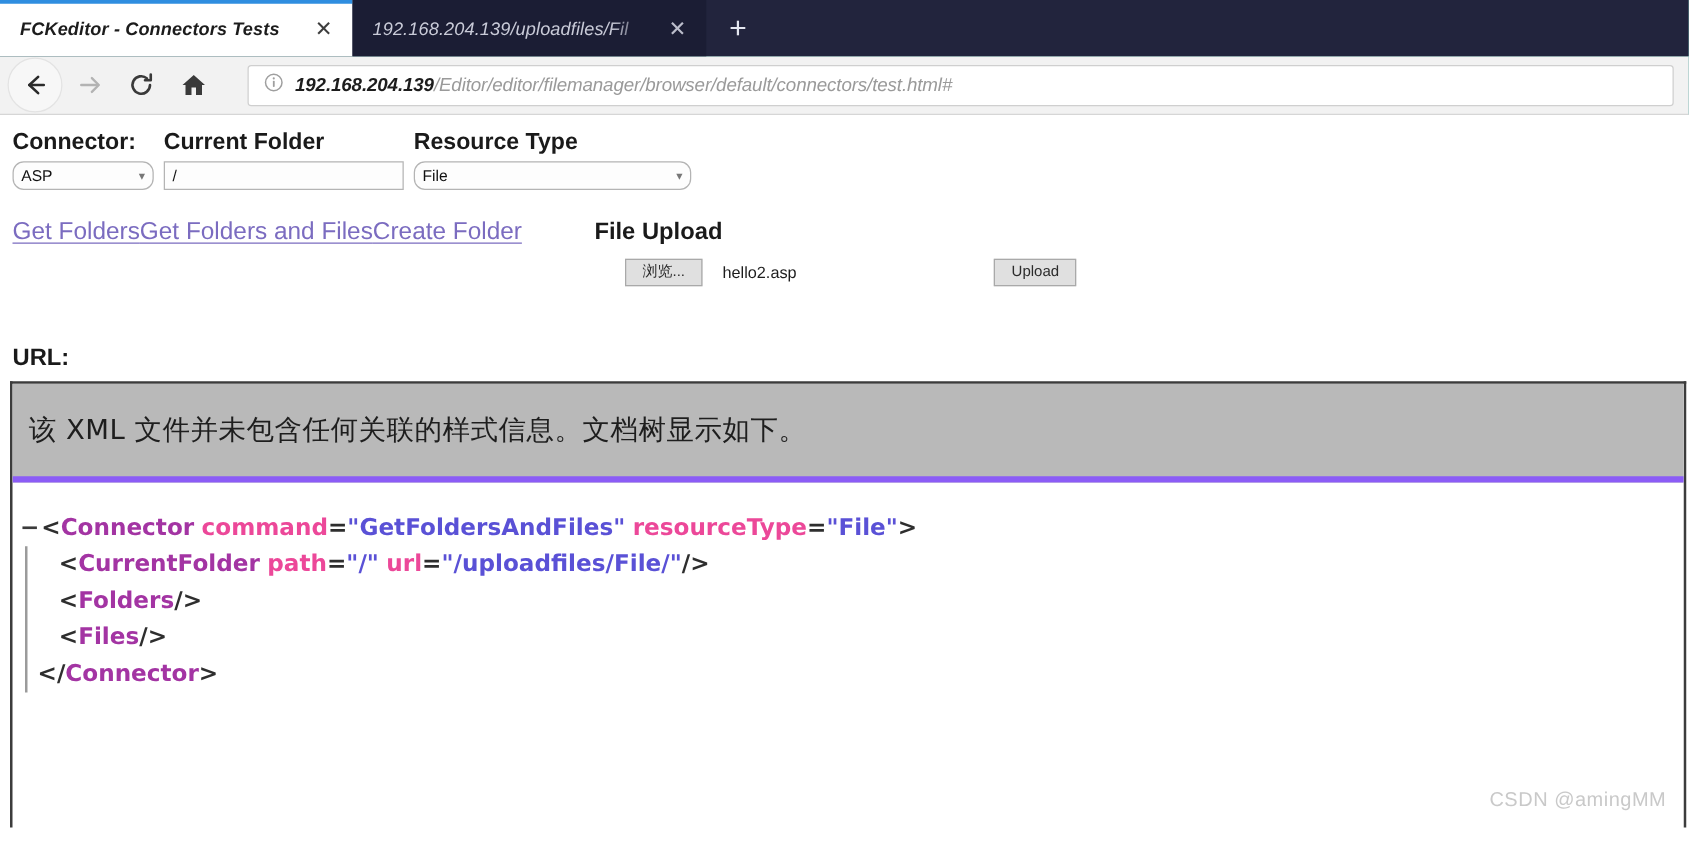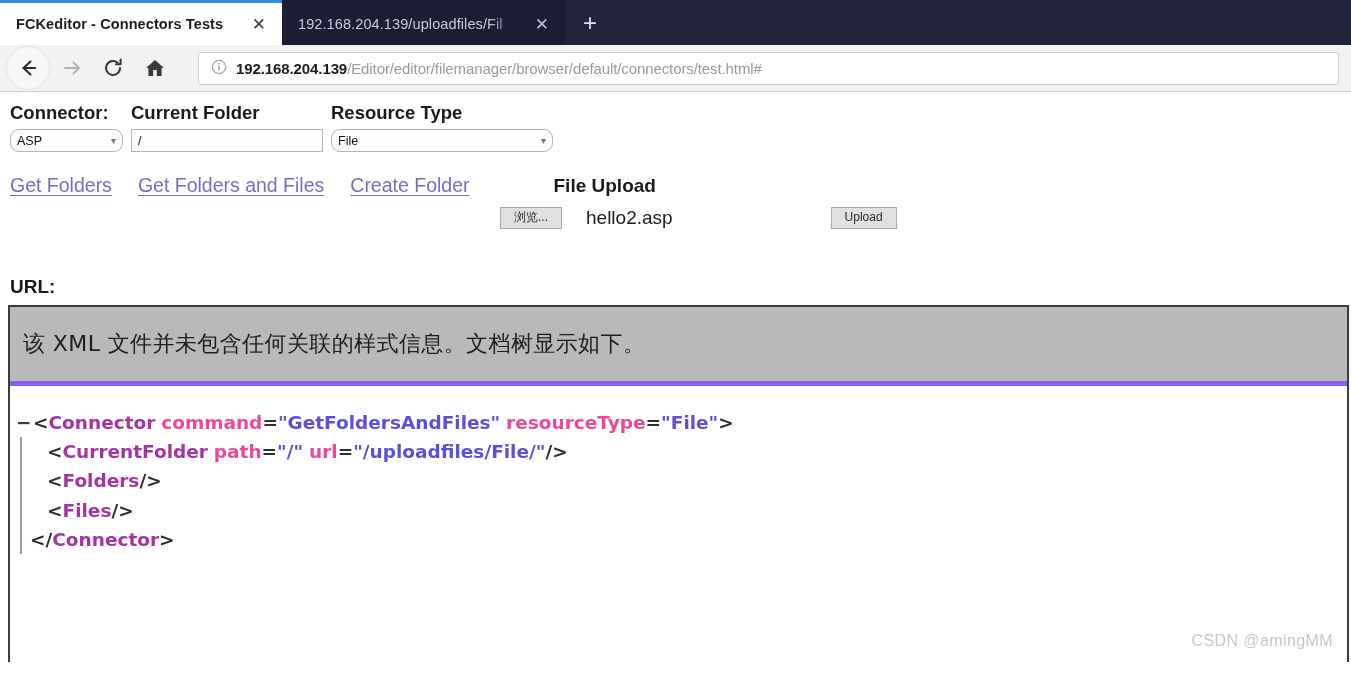--- a/index.html
+++ b/index.html
@@ -14,20 +14,21 @@
     overflow: hidden;
     font-family: "Liberation Sans", "DejaVu Sans", sans-serif;
     position: relative;
   }
 
   
   .browser-chrome {
     width: 100%;
     background: #0f766e;
     position: relative;
+    font-style: italic;
   }
   .tabstrip {
     height: 45px;
     display: flex;
     align-items: flex-end;
     background: #22243d;
     position: relative;
   }
   .tab {
     height: 45px;
@@ -163,21 +164,20 @@
   .select-ctrl { justify-content: space-between; border-radius: 9px; }
   .select-ctrl .chev { color: #777; margin-left: 6px; font-size: 10px; }
   .w-connector { width: 113px; }
   .w-folder { width: 192px; }
   .w-restype { width: 222px; }
 
   .links-row {
     display: flex;
     align-items: baseline;
     padding: 22px 0 0 10px;
-    gap: 26px;
   }
   .xlink {
     font-size: 19.5px;
     color: #7b6cc0;
     text-decoration: underline;
     text-underline-offset: 3px;
     white-space: nowrap;
   }
   .upload-label {
     font-size: 19px;
@@ -200,23 +200,23 @@
     border: 1px solid #a9a9a9;
     font-size: 12px;
     color: #2b2b2b;
     padding: 3px 9px;
     line-height: 1.15;
     font-family: "Liberation Sans", sans-serif;
     white-space: nowrap;
   }
   .browse-btn { min-width: 62px; text-align: center; }
   .filename {
-    font-size: 19px;
+    font-size: 13px;
     color: #1d1d1d;
-    margin-left: 24px;
+    margin-left: 16px;
     white-space: nowrap;
   }
   .upload-btn { margin-left: 158px; min-width: 66px; text-align: center; }
 
   .url-heading {
     font-size: 19px;
     font-weight: 700;
     color: #1a1a1a;
     padding: 47px 0 0 10px;
   }

